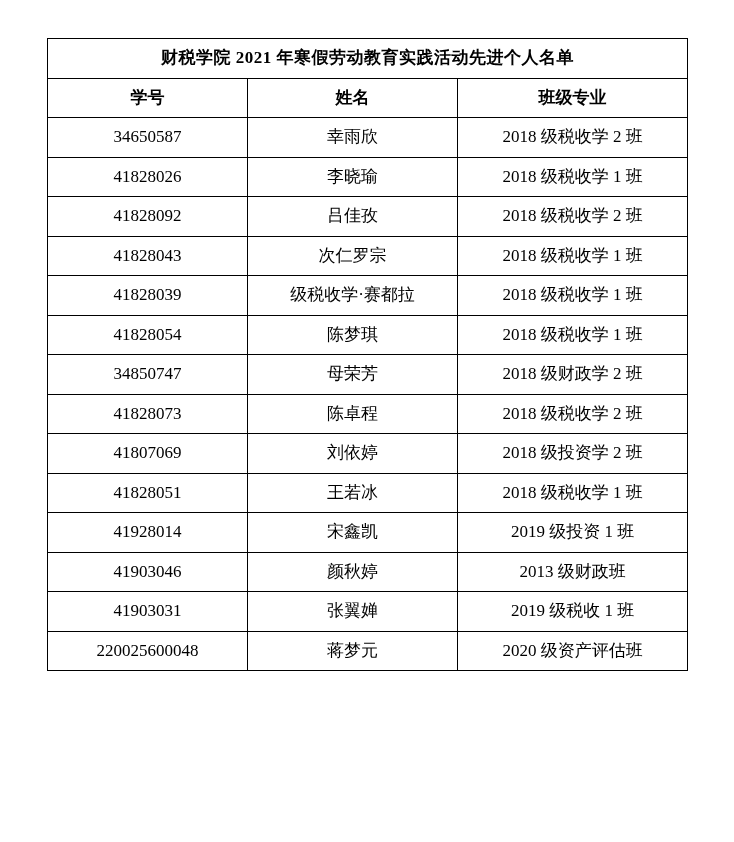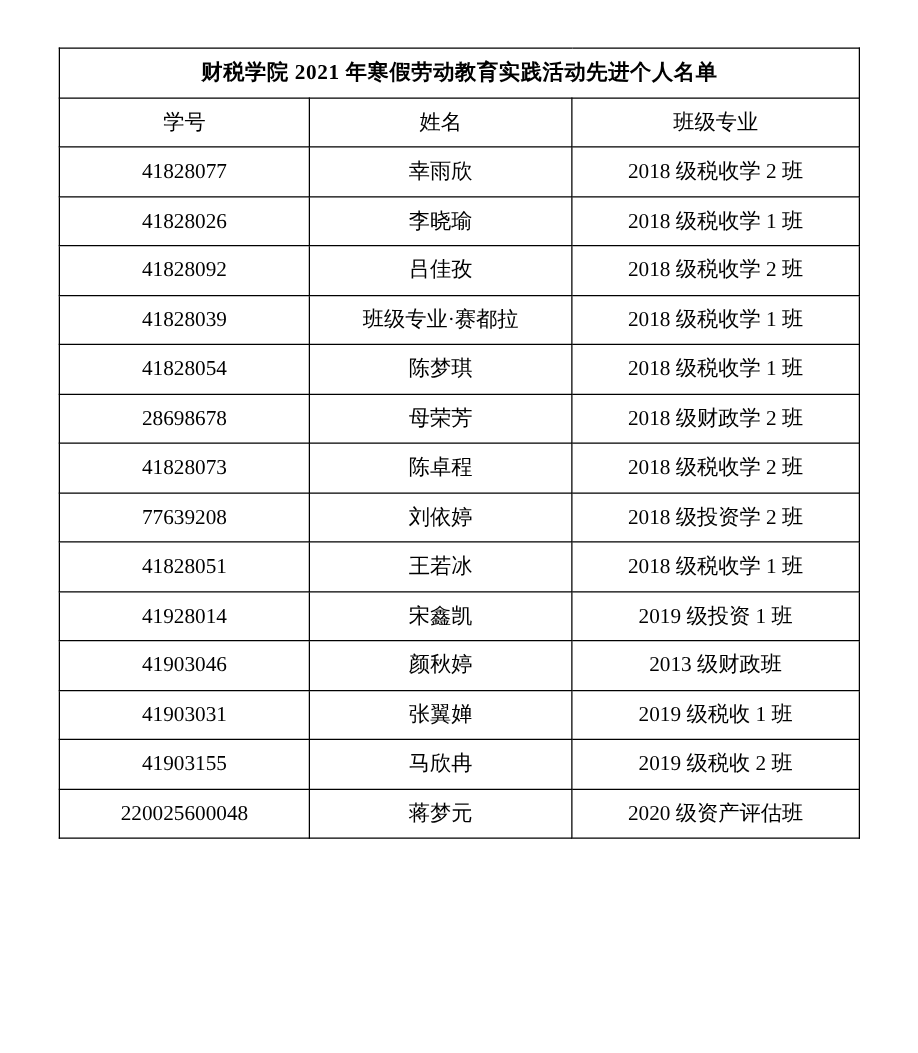--- a/index.html
+++ b/index.html
@@ -39,21 +39,21 @@
     line-height: 1.2;
     height: 38.5px;
   }
   td.title-cell {
     height: 52px;
     font-weight: bold;
     font-size: 21px;
     letter-spacing: 0.5px;
   }
   td.head-cell {
-    font-weight: normal;
+    font-weight: bold;
     font-size: 18px;
     height: 42px;
     margin-top: 44px;
   }
   col.c1 { width: 200px; }
   col.c2 { width: 210px; }
   col.c3 { width: 230px; }
   .cell-text {
     display: block;
     padding: 0 4px;
@@ -77,21 +77,21 @@
           <td class="title-cell" colspan="3">财税学院 2021 年寒假劳动教育实践活动先进个人名单</td>
         </tr>
         <tr>
           <td class="head-cell">学号</td>
           <td class="head-cell">姓名</td>
           <td class="head-cell">班级专业</td>
         </tr>
 
         <tr>
           <td>
-              <span class="cell-text">41828077</span>
+              <span class="cell-text">34650587</span>
             </td>
           <td>
               <span class="cell-text">幸雨欣</span>
             </td>
           <td>
               <span class="cell-text">2018 级税收学 2 班</span>
             </td>
         </tr>
         <tr>
           <td>
@@ -110,43 +110,54 @@
             </td>
           <td>
               <span class="cell-text">吕佳孜</span>
             </td>
           <td>
               <span class="cell-text">2018 级税收学 2 班</span>
             </td>
         </tr>
         <tr>
           <td>
+              <span class="cell-text">41828043</span>
+            </td>
+          <td>
+              <span class="cell-text">次仁罗宗</span>
+            </td>
+          <td>
+              <span class="cell-text">2018 级税收学 1 班</span>
+            </td>
+        </tr>
+        <tr>
+          <td>
               <span class="cell-text">41828039</span>
             </td>
           <td>
-              <span class="cell-text">班级专业·赛都拉</span>
+              <span class="cell-text">级税收学·赛都拉</span>
             </td>
           <td>
               <span class="cell-text">2018 级税收学 1 班</span>
             </td>
         </tr>
         <tr>
           <td>
               <span class="cell-text">41828054</span>
             </td>
           <td>
               <span class="cell-text">陈梦琪</span>
             </td>
           <td>
               <span class="cell-text">2018 级税收学 1 班</span>
             </td>
         </tr>
         <tr>
           <td>
-              <span class="cell-text">28698678</span>
+              <span class="cell-text">34850747</span>
             </td>
           <td>
               <span class="cell-text">母荣芳</span>
             </td>
           <td>
               <span class="cell-text">2018 级财政学 2 班</span>
             </td>
         </tr>
         <tr>
           <td>
@@ -154,21 +165,21 @@
             </td>
           <td>
               <span class="cell-text">陈卓程</span>
             </td>
           <td>
               <span class="cell-text">2018 级税收学 2 班</span>
             </td>
         </tr>
         <tr>
           <td>
-              <span class="cell-text">77639208</span>
+              <span class="cell-text">41807069</span>
             </td>
           <td>
               <span class="cell-text">刘依婷</span>
             </td>
           <td>
               <span class="cell-text">2018 级投资学 2 班</span>
             </td>
         </tr>
         <tr>
           <td>
@@ -205,31 +216,20 @@
         </tr>
         <tr>
           <td>
               <span class="cell-text">41903031</span>
             </td>
           <td>
               <span class="cell-text">张翼婵</span>
             </td>
           <td>
               <span class="cell-text">2019 级税收 1 班</span>
-            </td>
-        </tr>
-        <tr>
-          <td>
-              <span class="cell-text">41903155</span>
-            </td>
-          <td>
-              <span class="cell-text">马欣冉</span>
-            </td>
-          <td>
-              <span class="cell-text">2019 级税收 2 班</span>
             </td>
         </tr>
         <tr>
           <td>
               <span class="cell-text">220025600048</span>
             </td>
           <td>
               <span class="cell-text">蒋梦元</span>
             </td>
           <td>

